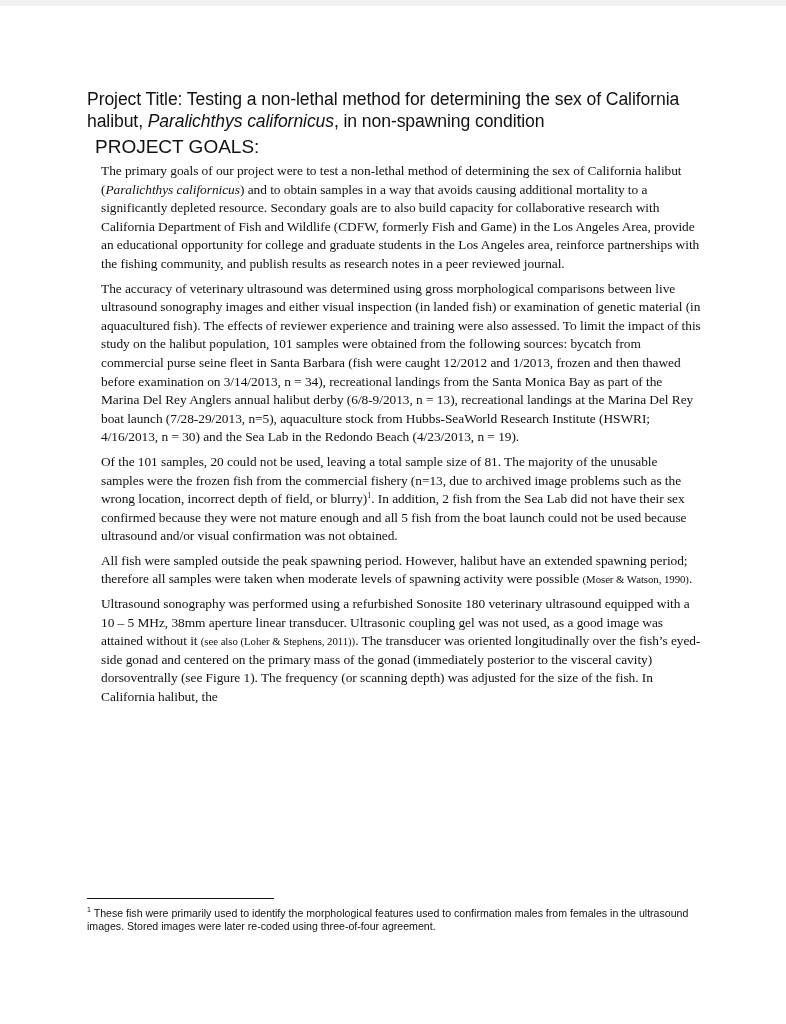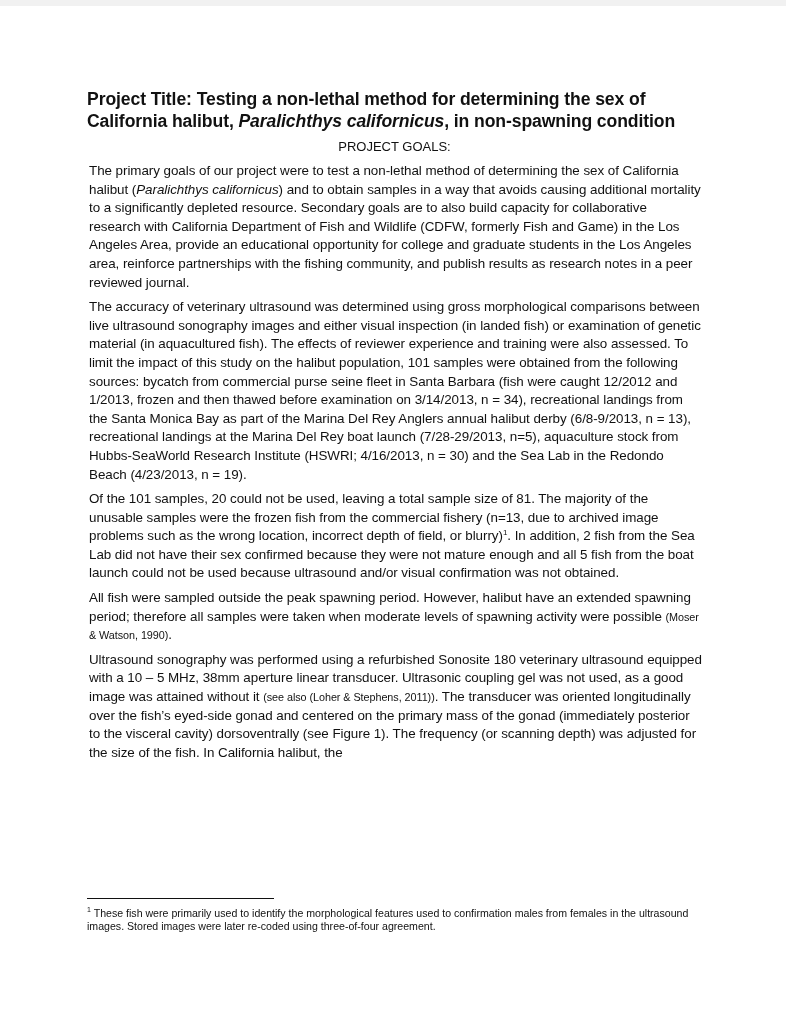--- a/index.html
+++ b/index.html
@@ -1,23 +1,23 @@
 <!DOCTYPE html>
 <html><head>
 <meta charset="utf-8">
 <style>
   html, body { margin:0; padding:0; background:#ffffff; }
   body { width:786px; height:1024px; position:relative; overflow:hidden;
          font-family:"Liberation Sans", sans-serif; color:#111; }
   .topbar { position:absolute; left:0; top:0; width:786px; height:6px; background:#f1f1f1; }
   .page { position:absolute; left:87px; top:88px; width:615px; }
-  h1.title { font-size:17.6px; font-weight:bold; line-height:22px; margin:0 0 6px 0; letter-spacing:-0.1px; }
+  h1.title { font-size:17.6px; font-weight:normal; line-height:22px; margin:0 0 6px 0; letter-spacing:-0.1px; }
   h1.title i { font-style:italic; }
-  .heading { font-size:13px; line-height:18px; margin:0 0 6px 0;text-align:center; }
-  p.para { font-size:13.4px; line-height:18.6px; margin:0 0 6px 2px; letter-spacing:-0.05px; }
+  .heading { font-size:19px; line-height:18px; margin:0 0 6px 8px; }
+  p.para { font-size:13.4px; line-height:18.6px; margin:0 0 6px 14px; letter-spacing:-0.05px;font-family:Liberation Serif, serif; }
   .cite { font-size:10.8px; }
   sup { font-size:8px; line-height:0; vertical-align:super; }
   .fn-rule { position:absolute; left:87px; top:898px; width:187px; height:1px; background:#111; }
   .footnote { position:absolute; left:87px; top:907px; width:615px; font-size:10.6px; line-height:13px; }
   .footnote sup { font-size:7px; }
 </style>
 </head>
 <body>
 
 <div class="topbar"></div>

